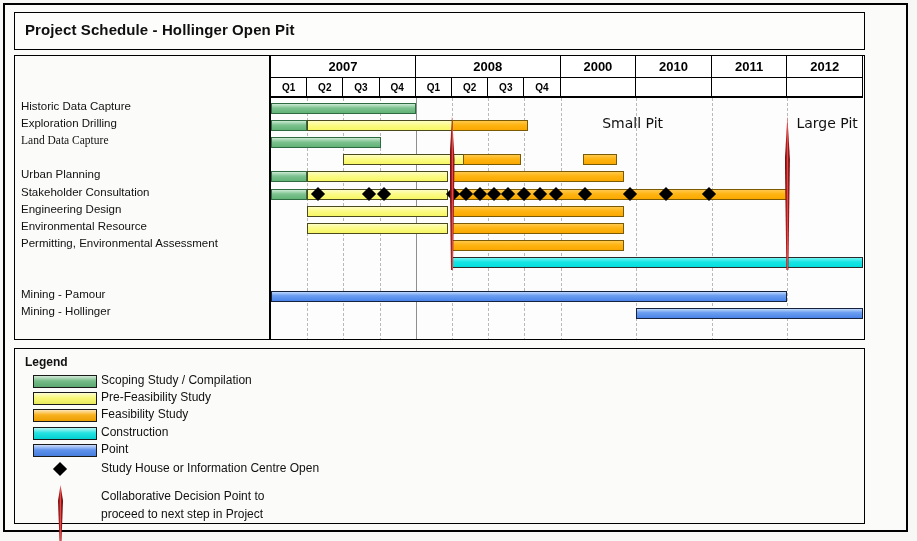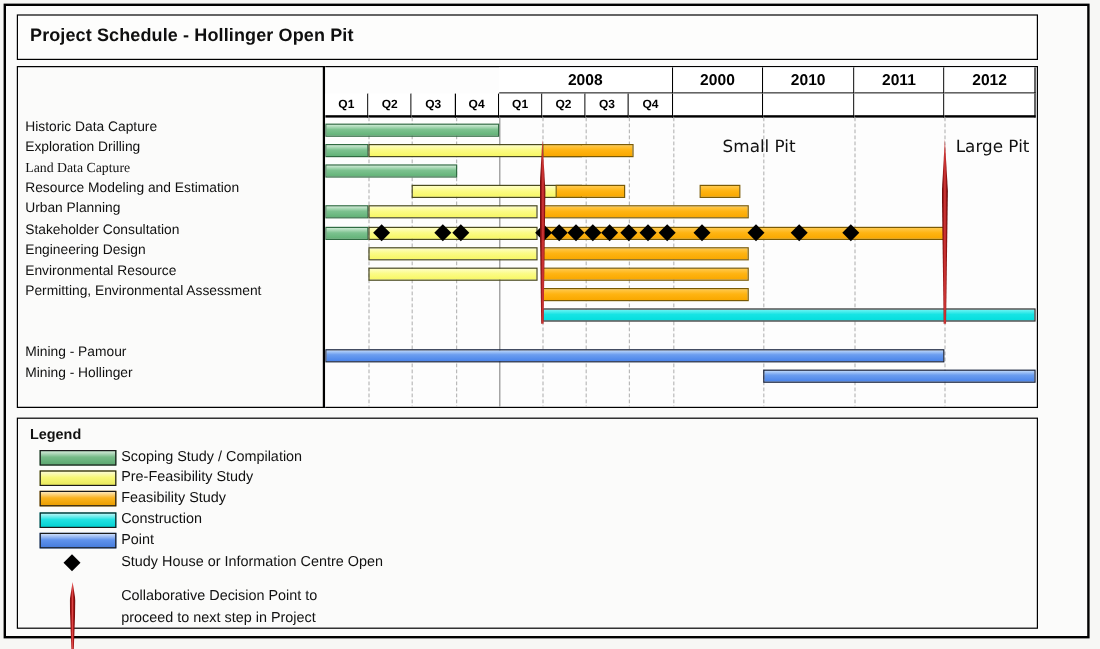--- a/index.html
+++ b/index.html
@@ -73,32 +73,32 @@
   <div id="title-box">
     <div id="title-text">Project Schedule - Hollinger Open Pit</div>
   </div>
 
   <div id="gantt">
 
     <div id="label-col">
         <div class="task-label" style="top: 44px;">Historic Data Capture</div>
         <div class="task-label" style="top: 61.1px;">Exploration Drilling</div>
         <div class="task-label" style="top: 78.2px; font-family: Liberation Serif, serif;">Land Data Capture</div>
-        <div class="task-label" style="top: 95.3px;">Resource Modeling and Estimation</div>
         <div class="task-label" style="top: 112.4px;">Urban Planning</div>
         <div class="task-label" style="top: 129.5px;">Stakeholder Consultation</div>
         <div class="task-label" style="top: 146.6px;">Engineering Design</div>
         <div class="task-label" style="top: 163.7px;">Environmental Resource</div>
         <div class="task-label" style="top: 180.8px;">Permitting, Environmental Assessment</div>
         <div class="task-label" style="top: 232.1px;">Mining  -  Pamour</div>
         <div class="task-label" style="top: 249.2px;">Mining  -  Hollinger</div>
       </div>
 
     <div id="timeline">
       <div id="hdr-years">
+          <div class="yr-cell" style="left: 0px; width: 144.8px;">2007</div>
           <div class="yr-cell" style="left: 144.8px; width: 144.8px;">2008</div>
           <div class="yr-cell" style="left: 289.6px; width: 75.6px;">2000</div>
           <div class="yr-cell" style="left: 365.2px; width: 75.6px;">2010</div>
           <div class="yr-cell" style="left: 440.8px; width: 75.6px;">2011</div>
           <div class="yr-cell" style="left: 516.4px; width: 75.6px;">2012</div>
         </div>
       <div id="hdr-quarters">
           <div class="qt-cell" style="left: 0px; width: 36.2px;">Q1</div>
           <div class="qt-cell" style="left: 36.2px; width: 36.2px;">Q2</div>
           <div class="qt-cell" style="left: 72.4px; width: 36.2px;">Q3</div>

